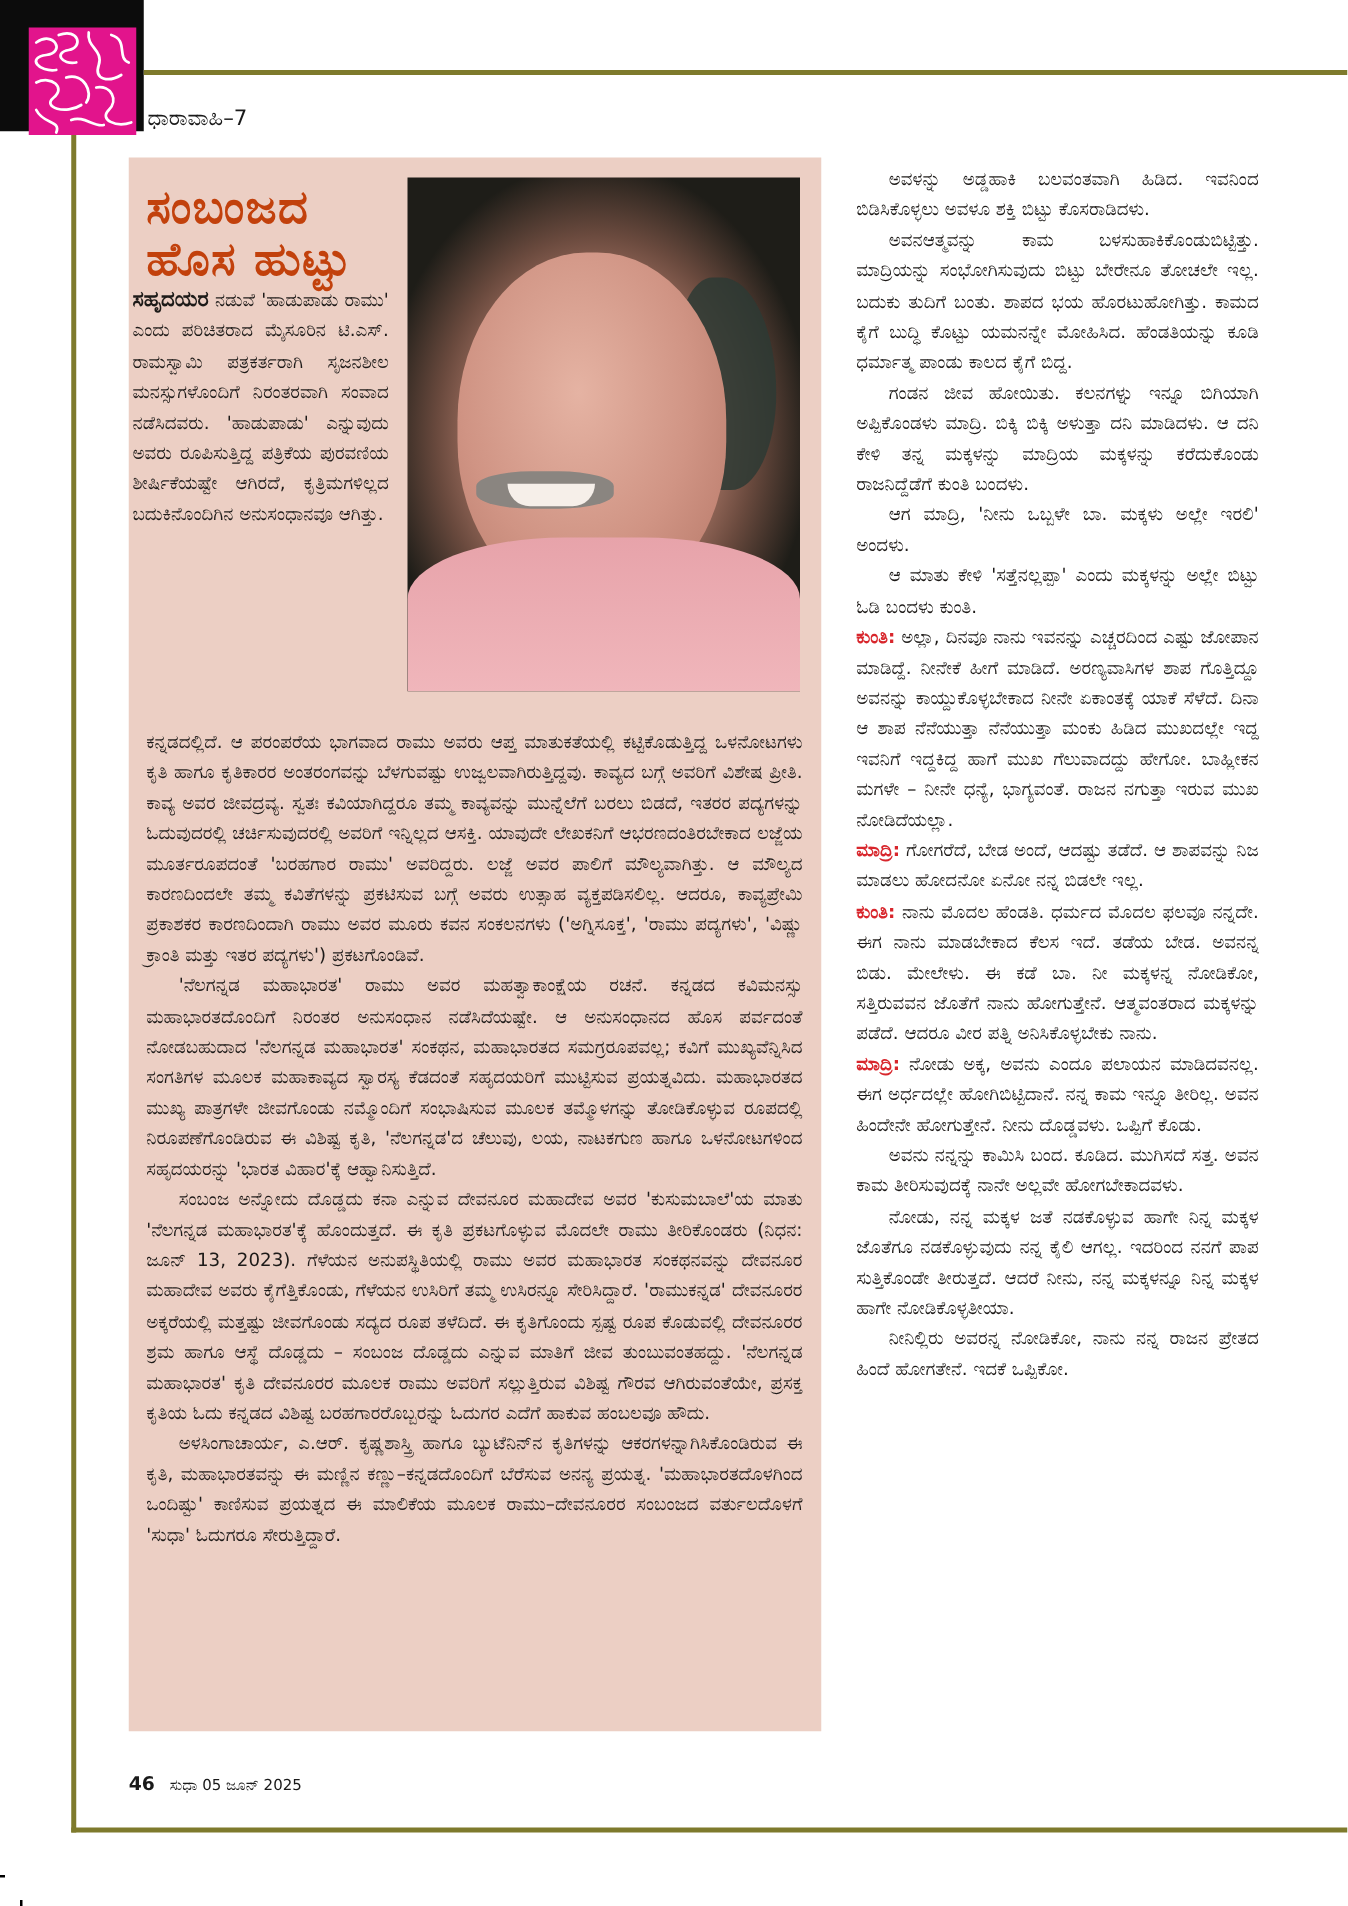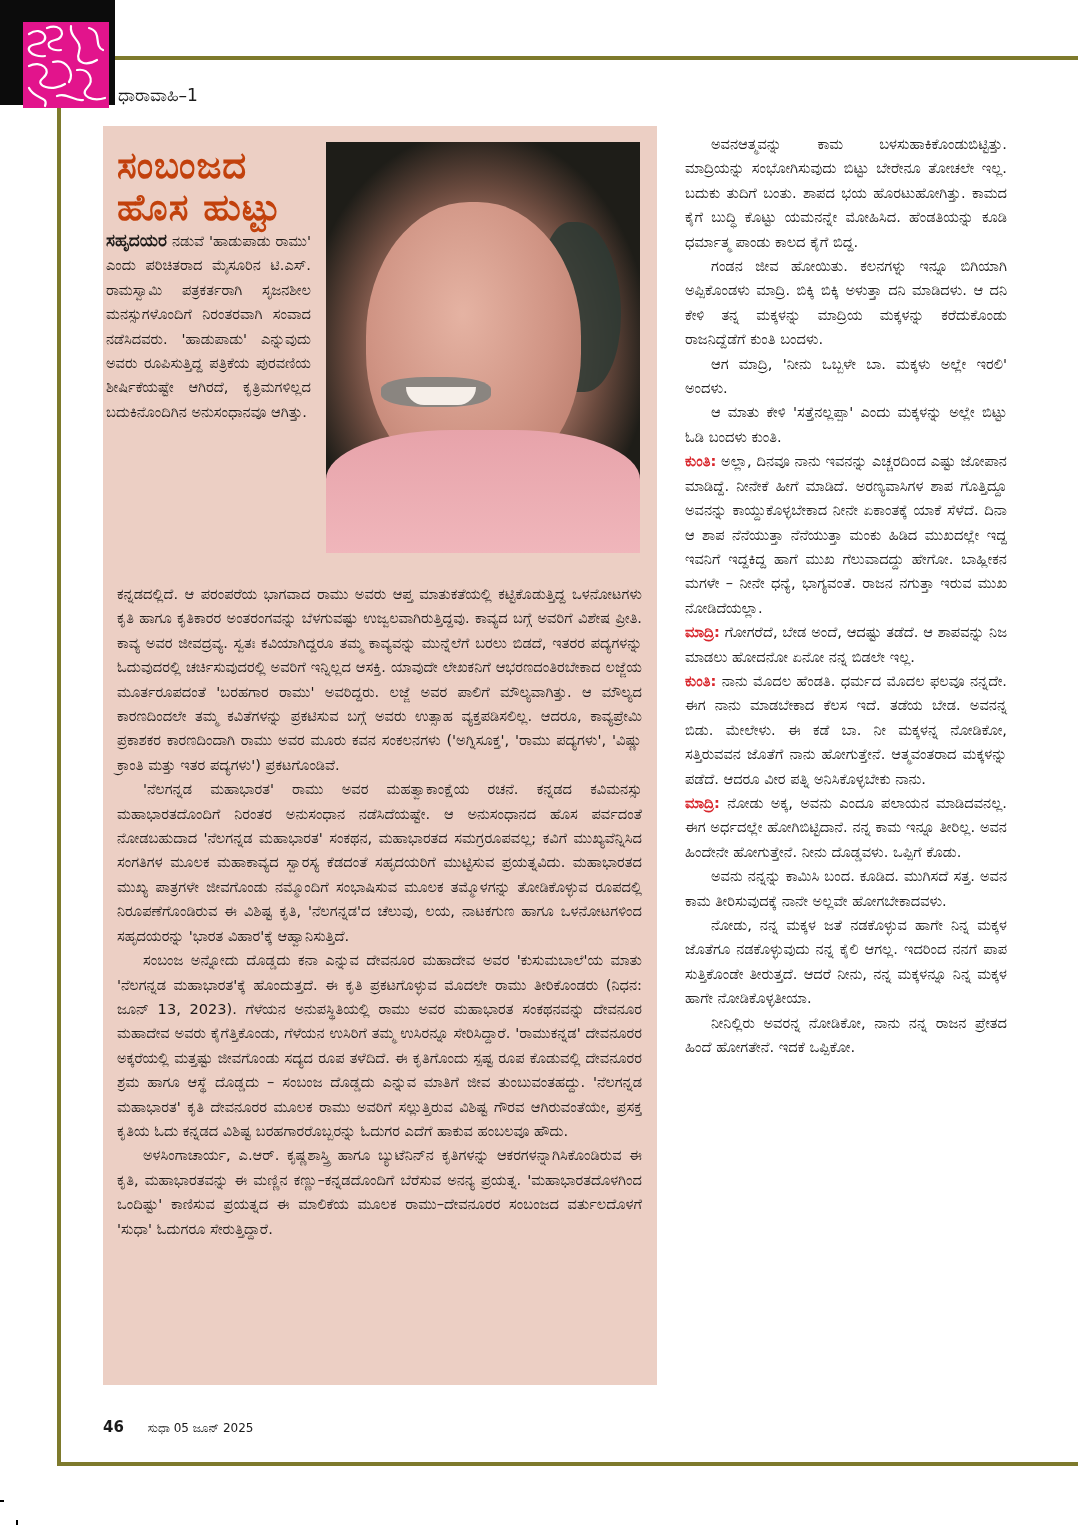--- a/index.html
+++ b/index.html
@@ -25,21 +25,21 @@
   .col { position:absolute; font-size:14.6px; line-height:24.4px; text-align:justify; }
   .col p { margin:0; }
   .col p.ind { text-indent:26px; }
   .intro { left:106px; top:228px; width:205px; }
   .lead { font-weight:bold; font-size:17px; }
   .wide { left:117px; top:582px; width:525px; }
   .right { left:685px; top:132px; width:322px; }
   .speaker { color:#d8262c; font-weight:bold; }
 
   .footer { position:absolute; left:103px; top:1418px; font-size:12px; color:#1a1a1a; }
-  .footer .pg { font-weight:bold; font-size:15px; margin-right:20px; }
+  .footer .pg { font-weight:bold; font-size:15px; margin-right:8px; }
   .crop-mark { position:absolute; background:#000; }
 </style>
 </head>
 <body>
 
 <div class="black-block"></div>
 <div class="logo">
   <svg viewBox="0 0 86 86" fill="none" stroke="#fff" stroke-width="2.2" stroke-linecap="round">
     <path d="M6 12 C20 2, 30 20, 14 22 S 8 36, 22 34"></path>
     <path d="M24 6 C40 0, 44 16, 32 18 S 26 30, 38 28"></path>
@@ -48,21 +48,21 @@
     <path d="M6 44 C18 38, 30 48, 20 56 S 30 70, 42 62"></path>
     <path d="M30 40 C44 36, 52 52, 46 60"></path>
     <path d="M54 48 C66 46, 72 58, 64 66 S 70 80, 82 76"></path>
     <path d="M6 66 C12 78, 26 74, 22 84"></path>
     <path d="M34 74 C44 70, 52 80, 60 78"></path>
   </svg>
 </div>
 <div class="rule-top"></div>
 <div class="rule-left"></div>
 <div class="rule-bottom"></div>
-<div class="series-label">ಧಾರಾವಾಹಿ–1</div>
+<div class="series-label">ಧಾರಾವಾಹಿ–7</div>
 
 <div class="panel"></div>
 
 <div class="headline">
   <div>ಸಂಬಂಜದ</div>
   <div>ಹೊಸ ಹುಟ್ಟು</div>
 </div>
 
 <div class="photo" title="smiling man portrait">
   <div class="hair"></div>
@@ -77,20 +77,21 @@
 </div>
 
 <div class="col wide">
   <p>ಕನ್ನಡದಲ್ಲಿದೆ. ಆ ಪರಂಪರೆಯ ಭಾಗವಾದ ರಾಮು ಅವರು ಆಪ್ತ ಮಾತುಕತೆಯಲ್ಲಿ ಕಟ್ಟಿಕೊಡುತ್ತಿದ್ದ ಒಳನೋಟಗಳು ಕೃತಿ ಹಾಗೂ ಕೃತಿಕಾರರ ಅಂತರಂಗವನ್ನು ಬೆಳಗುವಷ್ಟು ಉಜ್ವಲವಾಗಿರುತ್ತಿದ್ದವು. ಕಾವ್ಯದ ಬಗ್ಗೆ ಅವರಿಗೆ ವಿಶೇಷ ಪ್ರೀತಿ. ಕಾವ್ಯ ಅವರ ಜೀವದ್ರವ್ಯ. ಸ್ವತಃ ಕವಿಯಾಗಿದ್ದರೂ ತಮ್ಮ ಕಾವ್ಯವನ್ನು ಮುನ್ನೆಲೆಗೆ ಬರಲು ಬಿಡದೆ, ಇತರರ ಪದ್ಯಗಳನ್ನು ಓದುವುದರಲ್ಲಿ ಚರ್ಚಿಸುವುದರಲ್ಲಿ ಅವರಿಗೆ ಇನ್ನಿಲ್ಲದ ಆಸಕ್ತಿ. ಯಾವುದೇ ಲೇಖಕನಿಗೆ ಆಭರಣದಂತಿರಬೇಕಾದ ಲಜ್ಜೆಯ ಮೂರ್ತರೂಪದಂತೆ 'ಬರಹಗಾರ ರಾಮು' ಅವರಿದ್ದರು. ಲಜ್ಜೆ ಅವರ ಪಾಲಿಗೆ ಮೌಲ್ಯವಾಗಿತ್ತು. ಆ ಮೌಲ್ಯದ ಕಾರಣದಿಂದಲೇ ತಮ್ಮ ಕವಿತೆಗಳನ್ನು ಪ್ರಕಟಿಸುವ ಬಗ್ಗೆ ಅವರು ಉತ್ಸಾಹ ವ್ಯಕ್ತಪಡಿಸಲಿಲ್ಲ. ಆದರೂ, ಕಾವ್ಯಪ್ರೇಮಿ ಪ್ರಕಾಶಕರ ಕಾರಣದಿಂದಾಗಿ ರಾಮು ಅವರ ಮೂರು ಕವನ ಸಂಕಲನಗಳು ('ಅಗ್ನಿಸೂಕ್ತ', 'ರಾಮು ಪದ್ಯಗಳು', 'ವಿಷ್ಣು ಕ್ರಾಂತಿ ಮತ್ತು ಇತರ ಪದ್ಯಗಳು') ಪ್ರಕಟಗೊಂಡಿವೆ.</p>
   <p class="ind">'ನೆಲಗನ್ನಡ ಮಹಾಭಾರತ' ರಾಮು ಅವರ ಮಹತ್ವಾಕಾಂಕ್ಷೆಯ ರಚನೆ. ಕನ್ನಡದ ಕವಿಮನಸ್ಸು ಮಹಾಭಾರತದೊಂದಿಗೆ ನಿರಂತರ ಅನುಸಂಧಾನ ನಡೆಸಿದೆಯಷ್ಟೇ. ಆ ಅನುಸಂಧಾನದ ಹೊಸ ಪರ್ವದಂತೆ ನೋಡಬಹುದಾದ 'ನೆಲಗನ್ನಡ ಮಹಾಭಾರತ' ಸಂಕಥನ, ಮಹಾಭಾರತದ ಸಮಗ್ರರೂಪವಲ್ಲ; ಕವಿಗೆ ಮುಖ್ಯವೆನ್ನಿಸಿದ ಸಂಗತಿಗಳ ಮೂಲಕ ಮಹಾಕಾವ್ಯದ ಸ್ವಾರಸ್ಯ ಕೆಡದಂತೆ ಸಹೃದಯರಿಗೆ ಮುಟ್ಟಿಸುವ ಪ್ರಯತ್ನವಿದು. ಮಹಾಭಾರತದ ಮುಖ್ಯ ಪಾತ್ರಗಳೇ ಜೀವಗೊಂಡು ನಮ್ಮೊಂದಿಗೆ ಸಂಭಾಷಿಸುವ ಮೂಲಕ ತಮ್ಮೊಳಗನ್ನು ತೋಡಿಕೊಳ್ಳುವ ರೂಪದಲ್ಲಿ ನಿರೂಪಣೆಗೊಂಡಿರುವ ಈ ವಿಶಿಷ್ಟ ಕೃತಿ, 'ನೆಲಗನ್ನಡ'ದ ಚೆಲುವು, ಲಯ, ನಾಟಕಗುಣ ಹಾಗೂ ಒಳನೋಟಗಳಿಂದ ಸಹೃದಯರನ್ನು 'ಭಾರತ ವಿಹಾರ'ಕ್ಕೆ ಆಹ್ವಾನಿಸುತ್ತಿದೆ.</p>
   <p class="ind">ಸಂಬಂಜ ಅನ್ನೋದು ದೊಡ್ಡದು ಕನಾ ಎನ್ನುವ ದೇವನೂರ ಮಹಾದೇವ ಅವರ 'ಕುಸುಮಬಾಲೆ'ಯ ಮಾತು 'ನೆಲಗನ್ನಡ ಮಹಾಭಾರತ'ಕ್ಕೆ ಹೊಂದುತ್ತದೆ. ಈ ಕೃತಿ ಪ್ರಕಟಗೊಳ್ಳುವ ಮೊದಲೇ ರಾಮು ತೀರಿಕೊಂಡರು (ನಿಧನ: ಜೂನ್ 13, 2023). ಗೆಳೆಯನ ಅನುಪಸ್ಥಿತಿಯಲ್ಲಿ ರಾಮು ಅವರ ಮಹಾಭಾರತ ಸಂಕಥನವನ್ನು ದೇವನೂರ ಮಹಾದೇವ ಅವರು ಕೈಗೆತ್ತಿಕೊಂಡು, ಗೆಳೆಯನ ಉಸಿರಿಗೆ ತಮ್ಮ ಉಸಿರನ್ನೂ ಸೇರಿಸಿದ್ದಾರೆ. 'ರಾಮುಕನ್ನಡ' ದೇವನೂರರ ಅಕ್ಕರೆಯಲ್ಲಿ ಮತ್ತಷ್ಟು ಜೀವಗೊಂಡು ಸದ್ಯದ ರೂಪ ತಳೆದಿದೆ. ಈ ಕೃತಿಗೊಂದು ಸ್ಪಷ್ಟ ರೂಪ ಕೊಡುವಲ್ಲಿ ದೇವನೂರರ ಶ್ರಮ ಹಾಗೂ ಆಸ್ಥೆ ದೊಡ್ಡದು – ಸಂಬಂಜ ದೊಡ್ಡದು ಎನ್ನುವ ಮಾತಿಗೆ ಜೀವ ತುಂಬುವಂತಹದ್ದು. 'ನೆಲಗನ್ನಡ ಮಹಾಭಾರತ' ಕೃತಿ ದೇವನೂರರ ಮೂಲಕ ರಾಮು ಅವರಿಗೆ ಸಲ್ಲುತ್ತಿರುವ ವಿಶಿಷ್ಟ ಗೌರವ ಆಗಿರುವಂತೆಯೇ, ಪ್ರಸಕ್ತ ಕೃತಿಯ ಓದು ಕನ್ನಡದ ವಿಶಿಷ್ಟ ಬರಹಗಾರರೊಬ್ಬರನ್ನು ಓದುಗರ ಎದೆಗೆ ಹಾಕುವ ಹಂಬಲವೂ ಹೌದು.</p>
   <p class="ind">ಅಳಸಿಂಗಾಚಾರ್ಯ, ಎ.ಆರ್. ಕೃಷ್ಣಶಾಸ್ತ್ರಿ ಹಾಗೂ ಬ್ಯುಟೆನಿನ್‌ನ ಕೃತಿಗಳನ್ನು ಆಕರಗಳನ್ನಾಗಿಸಿಕೊಂಡಿರುವ ಈ ಕೃತಿ, ಮಹಾಭಾರತವನ್ನು ಈ ಮಣ್ಣಿನ ಕಣ್ಣು–ಕನ್ನಡದೊಂದಿಗೆ ಬೆರೆಸುವ ಅನನ್ಯ ಪ್ರಯತ್ನ. 'ಮಹಾಭಾರತದೊಳಗಿಂದ ಒಂದಿಷ್ಟು' ಕಾಣಿಸುವ ಪ್ರಯತ್ನದ ಈ ಮಾಲಿಕೆಯ ಮೂಲಕ ರಾಮು–ದೇವನೂರರ ಸಂಬಂಜದ ವರ್ತುಲದೊಳಗೆ 'ಸುಧಾ' ಓದುಗರೂ ಸೇರುತ್ತಿದ್ದಾರೆ.</p>
 </div>
 
 <div class="col right" id="right-col">
+    <p class="ind"><span>ಅವಳನ್ನು ಅಡ್ಡಹಾಕಿ ಬಲವಂತವಾಗಿ ಹಿಡಿದ. ಇವನಿಂದ ಬಿಡಿಸಿಕೊಳ್ಳಲು ಅವಳೂ ಶಕ್ತಿ ಬಿಟ್ಟು ಕೊಸರಾಡಿದಳು.</span></p>
     <p class="ind"><span>ಅವನಆತ್ಮವನ್ನು ಕಾಮ ಬಳಸುಹಾಕಿಕೊಂಡುಬಿಟ್ಟಿತ್ತು. ಮಾದ್ರಿಯನ್ನು ಸಂಭೋಗಿಸುವುದು ಬಿಟ್ಟು ಬೇರೇನೂ ತೋಚಲೇ ಇಲ್ಲ. ಬದುಕು ತುದಿಗೆ ಬಂತು. ಶಾಪದ ಭಯ ಹೊರಟುಹೋಗಿತ್ತು. ಕಾಮದ ಕೈಗೆ ಬುದ್ಧಿ ಕೊಟ್ಟು ಯಮನನ್ನೇ ಮೋಹಿಸಿದ. ಹೆಂಡತಿಯನ್ನು ಕೂಡಿ ಧರ್ಮಾತ್ಮ ಪಾಂಡು ಕಾಲದ ಕೈಗೆ ಬಿದ್ದ.</span></p>
     <p class="ind"><span>ಗಂಡನ ಜೀವ ಹೋಯಿತು. ಕಲನಗಳ್ನು ಇನ್ನೂ ಬಿಗಿಯಾಗಿ ಅಪ್ಪಿಕೊಂಡಳು ಮಾದ್ರಿ. ಬಿಕ್ಕಿ ಬಿಕ್ಕಿ ಅಳುತ್ತಾ ದನಿ ಮಾಡಿದಳು. ಆ ದನಿ ಕೇಳಿ ತನ್ನ ಮಕ್ಕಳನ್ನು ಮಾದ್ರಿಯ ಮಕ್ಕಳನ್ನು ಕರೆದುಕೊಂಡು ರಾಜನಿದ್ದೆಡೆಗೆ ಕುಂತಿ ಬಂದಳು.</span></p>
     <p class="ind"><span>ಆಗ ಮಾದ್ರಿ, 'ನೀನು ಒಬ್ಬಳೇ ಬಾ. ಮಕ್ಕಳು ಅಲ್ಲೇ ಇರಲಿ' ಅಂದಳು.</span></p>
     <p class="ind"><span>ಆ ಮಾತು ಕೇಳಿ 'ಸತ್ತೆನಲ್ಲಪ್ಪಾ' ಎಂದು ಮಕ್ಕಳನ್ನು ಅಲ್ಲೇ ಬಿಟ್ಟು ಓಡಿ ಬಂದಳು ಕುಂತಿ.</span></p>
     <p><span class="speaker">ಕುಂತಿ:</span><span> ಅಲ್ಲಾ, ದಿನವೂ ನಾನು ಇವನನ್ನು ಎಚ್ಚರದಿಂದ ಎಷ್ಟು ಜೋಪಾನ ಮಾಡಿದ್ದೆ. ನೀನೇಕೆ ಹೀಗೆ ಮಾಡಿದೆ. ಅರಣ್ಯವಾಸಿಗಳ ಶಾಪ ಗೊತ್ತಿದ್ದೂ ಅವನನ್ನು ಕಾಯ್ದುಕೊಳ್ಳಬೇಕಾದ ನೀನೇ ಏಕಾಂತಕ್ಕೆ ಯಾಕೆ ಸೆಳೆದೆ. ದಿನಾ ಆ ಶಾಪ ನೆನೆಯುತ್ತಾ ನೆನೆಯುತ್ತಾ ಮಂಕು ಹಿಡಿದ ಮುಖದಲ್ಲೇ ಇದ್ದ ಇವನಿಗೆ ಇದ್ದಕಿದ್ದ ಹಾಗೆ ಮುಖ ಗೆಲುವಾದದ್ದು ಹೇಗೋ. ಬಾಹ್ಲೀಕನ ಮಗಳೇ – ನೀನೇ ಧನ್ಯೆ, ಭಾಗ್ಯವಂತೆ. ರಾಜನ ನಗುತ್ತಾ ಇರುವ ಮುಖ ನೋಡಿದೆಯಲ್ಲಾ.</span></p>
     <p><span class="speaker">ಮಾದ್ರಿ:</span><span> ಗೋಗರೆದೆ, ಬೇಡ ಅಂದೆ, ಆದಷ್ಟು ತಡೆದೆ. ಆ ಶಾಪವನ್ನು ನಿಜ ಮಾಡಲು ಹೋದನೋ ಏನೋ ನನ್ನ ಬಿಡಲೇ ಇಲ್ಲ.</span></p>
     <p><span class="speaker">ಕುಂತಿ:</span><span> ನಾನು ಮೊದಲ ಹೆಂಡತಿ. ಧರ್ಮದ ಮೊದಲ ಫಲವೂ ನನ್ನದೇ. ಈಗ ನಾನು ಮಾಡಬೇಕಾದ ಕೆಲಸ ಇದೆ. ತಡೆಯ ಬೇಡ. ಅವನನ್ನ ಬಿಡು. ಮೇಲೇಳು. ಈ ಕಡೆ ಬಾ. ನೀ ಮಕ್ಕಳನ್ನ ನೋಡಿಕೋ, ಸತ್ತಿರುವವನ ಜೊತೆಗೆ ನಾನು ಹೋಗುತ್ತೇನೆ. ಆತ್ಮವಂತರಾದ ಮಕ್ಕಳನ್ನು ಪಡೆದೆ. ಆದರೂ ವೀರ ಪತ್ನಿ ಅನಿಸಿಕೊಳ್ಳಬೇಕು ನಾನು.</span></p>
     <p><span class="speaker">ಮಾದ್ರಿ:</span><span> ನೋಡು ಅಕ್ಕ, ಅವನು ಎಂದೂ ಪಲಾಯನ ಮಾಡಿದವನಲ್ಲ. ಈಗ ಅರ್ಧದಲ್ಲೇ ಹೋಗಿಬಿಟ್ಟಿದಾನೆ. ನನ್ನ ಕಾಮ ಇನ್ನೂ ತೀರಿಲ್ಲ. ಅವನ ಹಿಂದೇನೇ ಹೋಗುತ್ತೇನೆ. ನೀನು ದೊಡ್ಡವಳು. ಒಪ್ಪಿಗೆ ಕೊಡು.</span></p>
     <p class="ind"><span>ಅವನು ನನ್ನನ್ನು ಕಾಮಿಸಿ ಬಂದ. ಕೂಡಿದ. ಮುಗಿಸದೆ ಸತ್ತ. ಅವನ ಕಾಮ ತೀರಿಸುವುದಕ್ಕೆ ನಾನೇ ಅಲ್ಲವೇ ಹೋಗಬೇಕಾದವಳು.</span></p>
     <p class="ind"><span>ನೋಡು, ನನ್ನ ಮಕ್ಕಳ ಜತೆ ನಡಕೊಳ್ಳುವ ಹಾಗೇ ನಿನ್ನ ಮಕ್ಕಳ ಜೊತೆಗೂ ನಡಕೊಳ್ಳುವುದು ನನ್ನ ಕೈಲಿ ಆಗಲ್ಲ. ಇದರಿಂದ ನನಗೆ ಪಾಪ ಸುತ್ತಿಕೊಂಡೇ ತೀರುತ್ತದೆ. ಆದರೆ ನೀನು, ನನ್ನ ಮಕ್ಕಳನ್ನೂ ನಿನ್ನ ಮಕ್ಕಳ ಹಾಗೇ ನೋಡಿಕೊಳ್ಳತೀಯಾ.</span></p>

